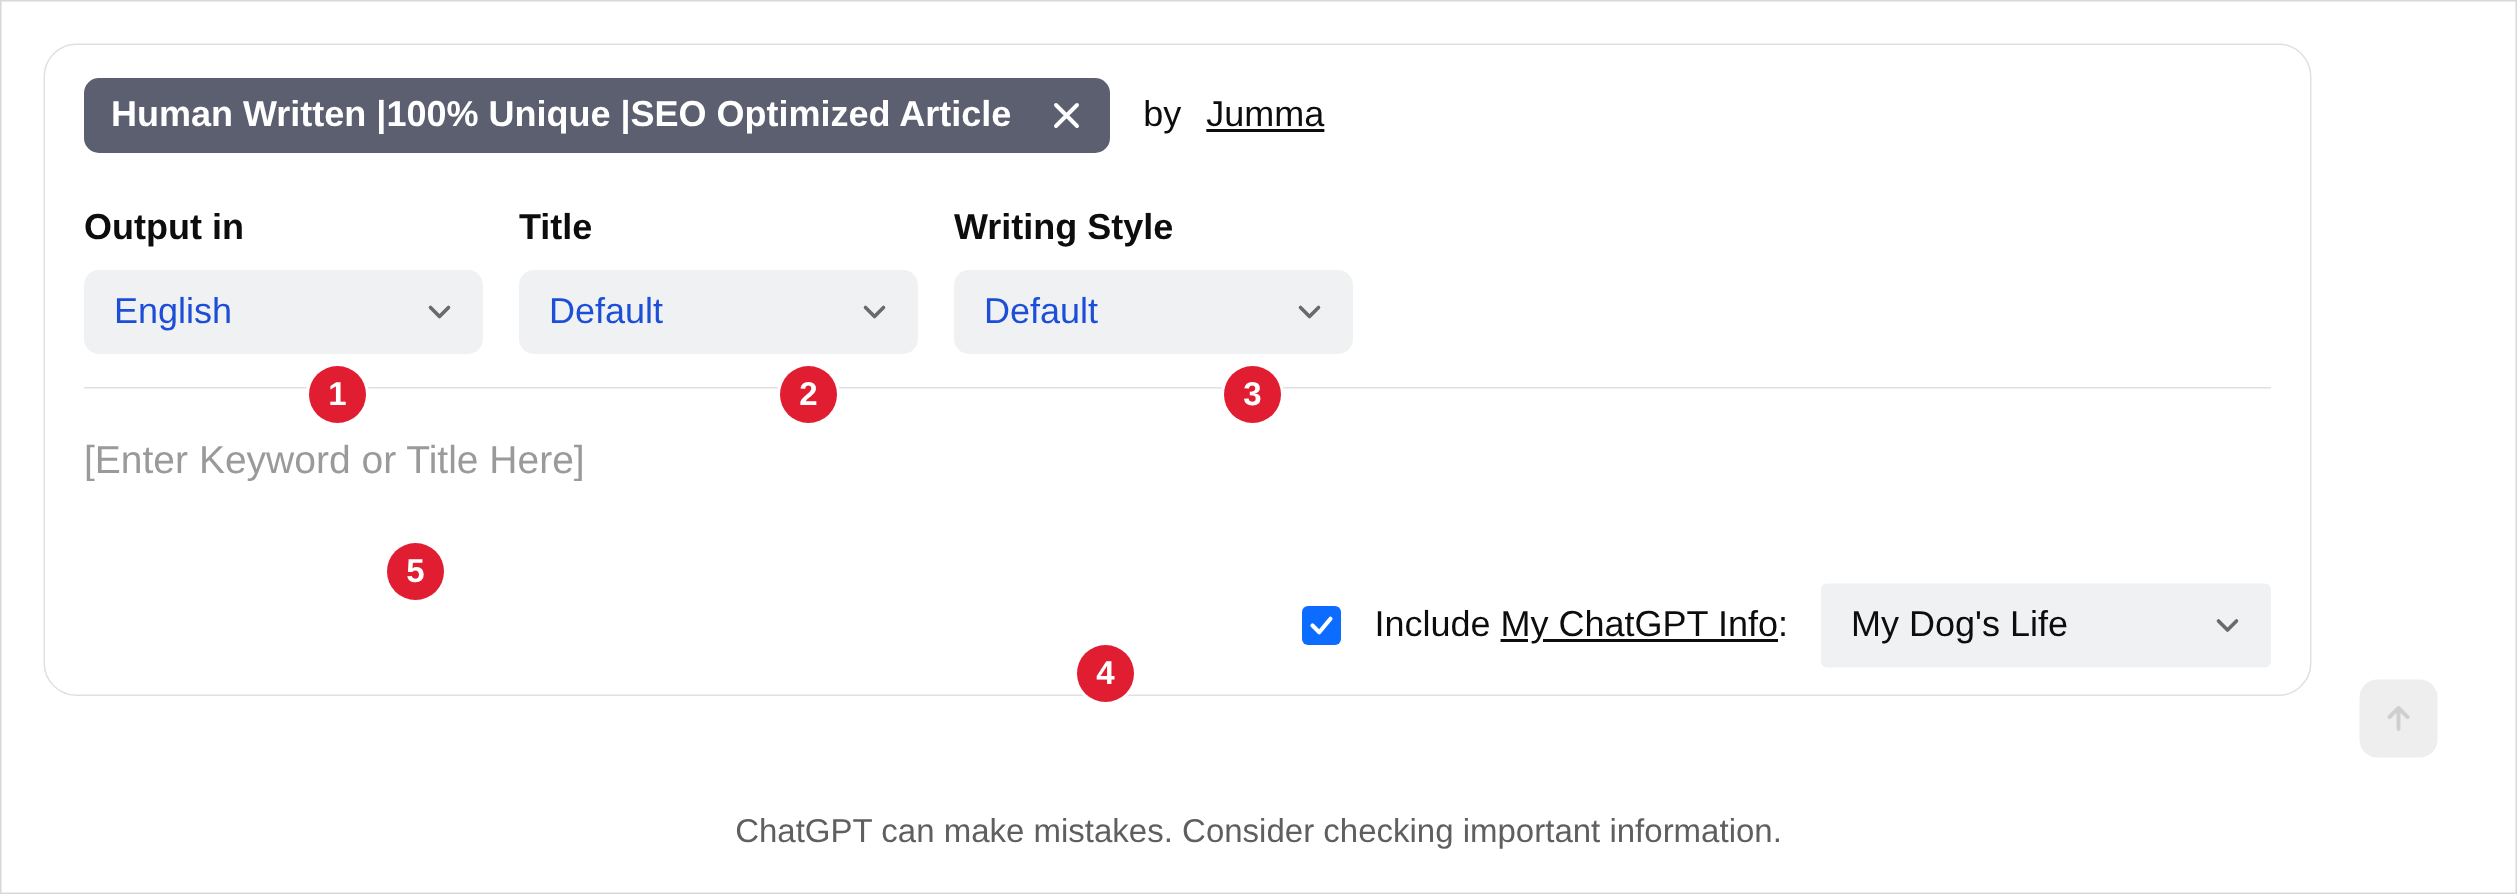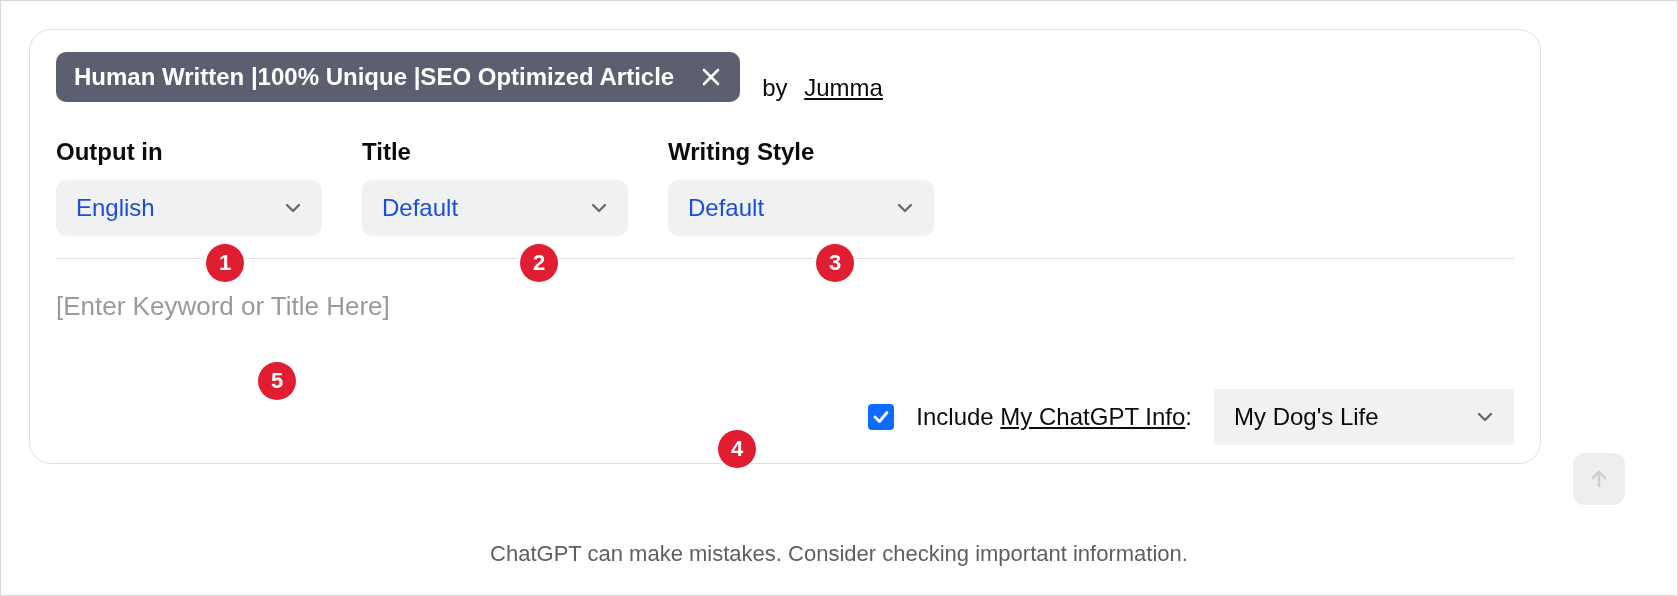--- a/index.html
+++ b/index.html
@@ -16,21 +16,21 @@
     position: absolute;
     left: 28px;
     top: 28px;
     width: 1512px;
     border: 1px solid #e0e0e0;
     border-radius: 22px;
     padding: 22px 26px 18px 26px;
   }
   .head-row {
     display: flex;
-    align-items: flex-end;
+    align-items: center;
     gap: 22px;
   }
   .chip {
     background: #5c5f70;
     color: #fff;
     border-radius: 10px;
     display: flex;
     align-items: center;
     padding: 0 18px;
     height: 50px;
@@ -41,21 +41,21 @@
   .chip .x {
     width: 22px; height: 22px; display:flex;align-items:center;justify-content:center;
     cursor: pointer;
   }
   .byline { font-size: 24px; color:#0d0d0d; }
   .byline .by { margin-right: 10px; margin-top: 23px; }
   .byline .author { text-decoration: underline; cursor:pointer; }
 
   .row-opts {
     display: flex;
-    gap: 40px;
+    gap: 24px;
     margin-top: 36px;
     padding-bottom: 22px;
     border-bottom: 1px solid #e0e0e0;
     position: relative;
   }
   .optgroup { display:flex; flex-direction:column; gap:14px; }
   .opt-label { font-size: 24px; font-weight:700; color:#0d0d0d; }
   .select {
     width: 266px; height: 56px;
     background: #f0f1f3;

